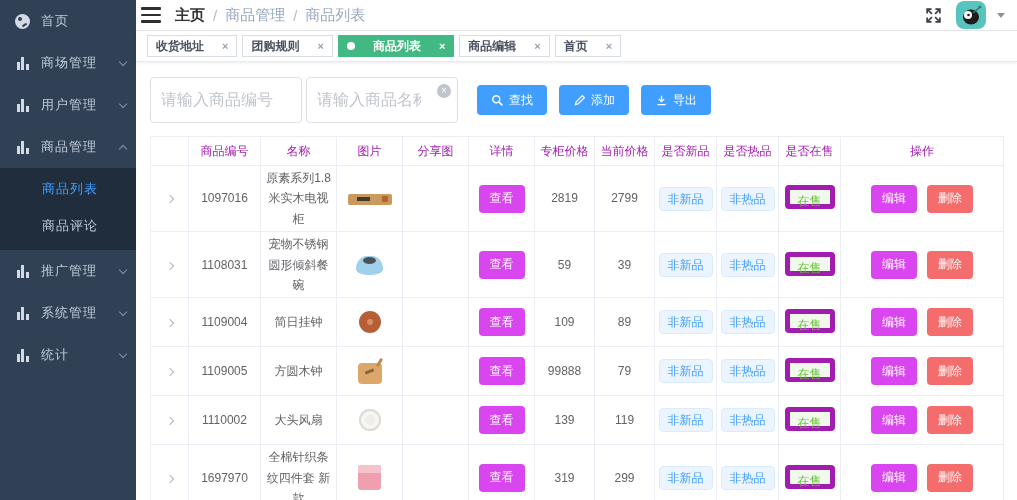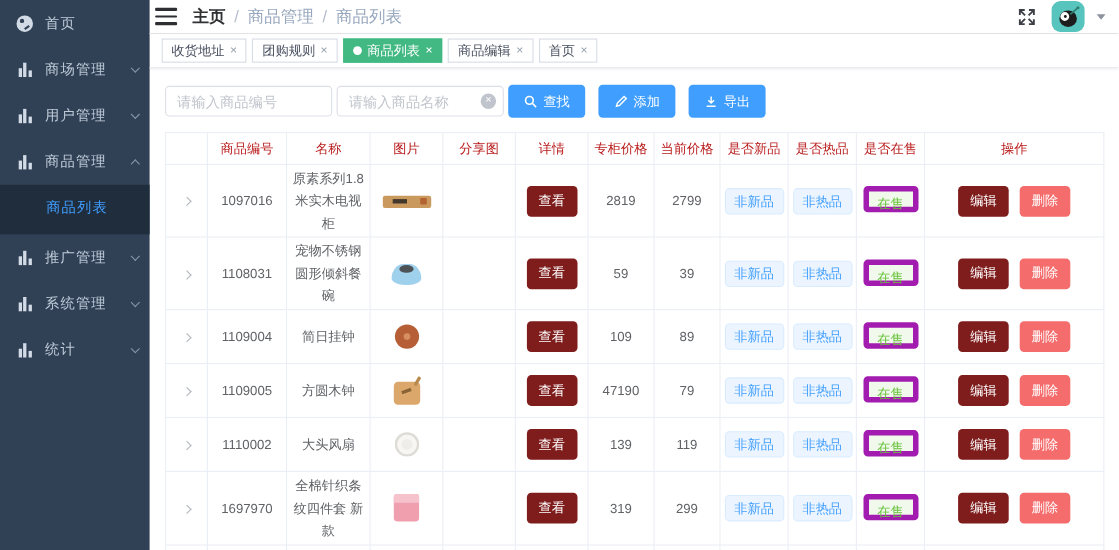--- a/index.html
+++ b/index.html
@@ -33,48 +33,48 @@
   .breadcrumb { display:flex; align-items:center; gap:8px; margin-left:14px; font-size:15px; }
   .crumb-home { color:#303133; font-weight:700; }
   .crumb { color:#97a8be; }
   .crumb-sep { color:#b4bccc; }
   .tb-spacer { flex:1; }
   .fullscreen-btn { cursor:pointer; display:flex; margin-right:14px; }
   .avatar { width:30px; height:28px; border-radius:8px; background:#57c5bd; display:flex; align-items:center; justify-content:center; cursor:pointer; overflow:hidden; }
   .caret-down { width:0; height:0; border-left:4px solid transparent; border-right:4px solid transparent; border-top:5px solid #8c939d; margin-left:11px; cursor:pointer; }
 
   .tagbar { height:31px; flex-shrink:0; display:flex; align-items:center; gap:5px; padding:0 11px; border-bottom:1px solid #e8eaf0; box-shadow:0 1px 3px rgba(0,0,0,.08); position:relative; z-index:2; }
-  .tag { height:22px; display:inline-flex; align-items:center; gap:5px; padding:0 8px; background:#fff; border:1px solid #d8dce5; color:#495060; font-size:12px; cursor:pointer; }
+  .tag { height:22px; display:inline-flex; align-items:center; gap:18px; padding:0 8px; background:#fff; border:1px solid #d8dce5; color:#495060; font-size:12px; cursor:pointer;font-weight:bold; }
   .tag .tclose { font-size:11px; color:#9aa3b0; line-height:1; cursor:pointer; }
   .tag.active { background:#42b983; border-color:#42b983; color:#fff; }
   .tag.active .tclose { color:#fff; }
   .tag-dot { width:8px; height:8px; border-radius:50%; background:#fff; display:inline-block; }
 
   .content { flex:1; padding:15px 14px; overflow:hidden; }
 
   
   .search-row { display:flex; align-items:center; margin-bottom:13px; }
   .inp-wrap { position:relative; margin-right:4px; }
-  .inp { width:152px; height:28px; border:1px solid #dcdfe6; border-radius:4px; padding:0 10px; font-size:13px; color:#606266; outline:none; font-family:inherit; }
+  .inp { width:152px; height:46px; border:1px solid #dcdfe6; border-radius:4px; padding:0 10px; font-size:16px; color:#606266; outline:none; font-family:inherit; }
   .inp::placeholder { color:#c0c4cc; }
   .inp.has-clear { padding-right:36px; }
   .clear-ico { position:absolute; right:7px; top:7px; width:14px; height:14px; border-radius:50%; background:#c0c4cc; color:#fff; font-size:10px; line-height:14px; text-align:center; cursor:pointer; }
   .btn { height:30px; padding:0 14px; border:none; border-radius:4px; background:#409eff; color:#fff; font-size:12px; display:inline-flex; align-items:center; gap:5px; cursor:pointer; font-family:inherit; }
   .btn + .btn { margin-left:12px; }
-  .btn.first { margin-left:0; }
+  .btn.first { margin-left:15px; }
   .btn svg { display:block; }
 
   
   table { width:853px; border-collapse:collapse; table-layout:fixed; font-size:12px; color:#606266; background:#fff; }
   th, td { border:1px solid #ebeef5; text-align:center; vertical-align:middle; }
-  th { height:29px; color:#b91c1c; font-weight:400; padding:0 2px; }
+  th { height:29px; color:#a21caf; font-weight:400; padding:0 2px; }
   td { height:49px; padding:2px 3px; line-height:1.7; }
   .chev-r { width:6px; height:6px; border-right:1.3px solid #b2b6bd; border-bottom:1.3px solid #b2b6bd; display:inline-block; transform:rotate(-45deg); cursor:pointer; }
   .btn-s { height:28px; width:46px; border:none; border-radius:4px; color:#fff; font-size:12px; cursor:pointer; font-family:inherit; }
-  .btn-view, .btn-edit { background:#7f1d1d; }
+  .btn-view, .btn-edit { background:#d946ef; }
   .btn-del { background:#f56c6c; margin-left:10px; }
   .pill { display:inline-block; height:24px; line-height:22px; padding:0 8px; border-radius:4px; font-size:12px; cursor:pointer; }
   .pill-info { background:#ecf5ff; border:1px solid #d9ecff; color:#409eff; }
   .pill-success { background:#f0f9eb; border:5px solid #a21caf; color:#67c23a; }
 
   
   .pimg { display:inline-block; position:relative; vertical-align:middle; }
   .img-tv-cabinet { width:44px; height:11px; background:#c9995e; border-radius:2px; }
   .img-tv-cabinet::before { content:""; position:absolute; left:9px; top:3px; width:13px; height:4px; background:#43382c; }
   .img-tv-cabinet::after { content:""; position:absolute; right:4px; top:2px; width:6px; height:6px; background:#b4622f; border-radius:1px; }
@@ -120,20 +120,23 @@
         <span class="b1"></span>
         <span class="b2"></span>
         <span class="b3"></span>
       </span>
     <span class="label">商品管理</span>
     <span class="chev up"></span>
   </div>
   <div class="submenu">
     <div class="submenu-item active">
       <span>商品列表</span>
+    </div>
+    <div class="submenu-item">
+      <span>商品评论</span>
     </div>
   </div>
   <div class="menu-item">
     <span class="micon">
         <span class="b1"></span>
         <span class="b2"></span>
         <span class="b3"></span>
       </span>
     <span class="label">推广管理</span>
     <span class="chev down"></span>
@@ -322,21 +325,21 @@
             <td><span class="pill pill-success">在售</span></td>
             <td><button class="btn-s btn-edit">编辑</button><button class="btn-s btn-del">删除</button></td>
           </tr>
           <tr>
             <td><span class="chev-r"></span></td>
             <td>1109005</td>
             <td>方圆木钟</td>
             <td><span class="pimg img-square-clock"></span></td>
             <td></td>
             <td><button class="btn-s btn-view">查看</button></td>
-            <td>47190</td>
+            <td>99888</td>
             <td>79</td>
             <td><span class="pill pill-info">非新品</span></td>
             <td><span class="pill pill-info">非热品</span></td>
             <td><span class="pill pill-success">在售</span></td>
             <td><button class="btn-s btn-edit">编辑</button><button class="btn-s btn-del">删除</button></td>
           </tr>
           <tr>
             <td><span class="chev-r"></span></td>
             <td>1110002</td>
             <td>大头风扇</td>

